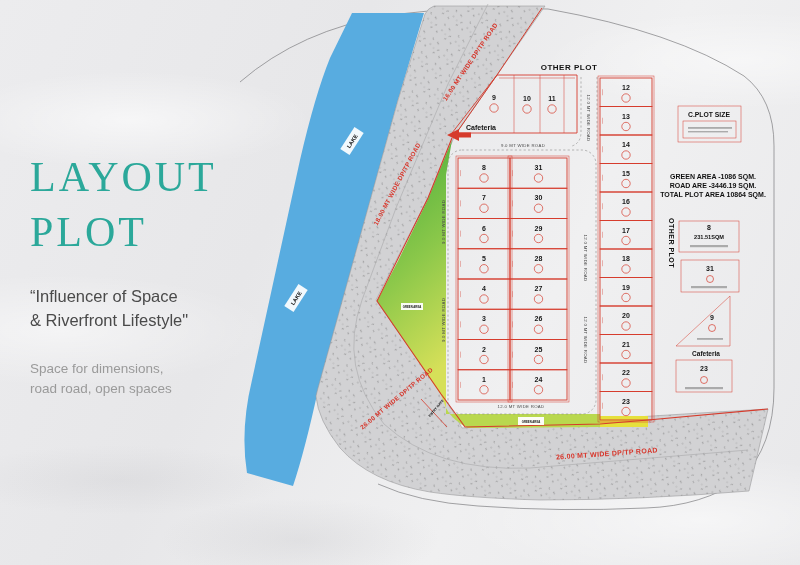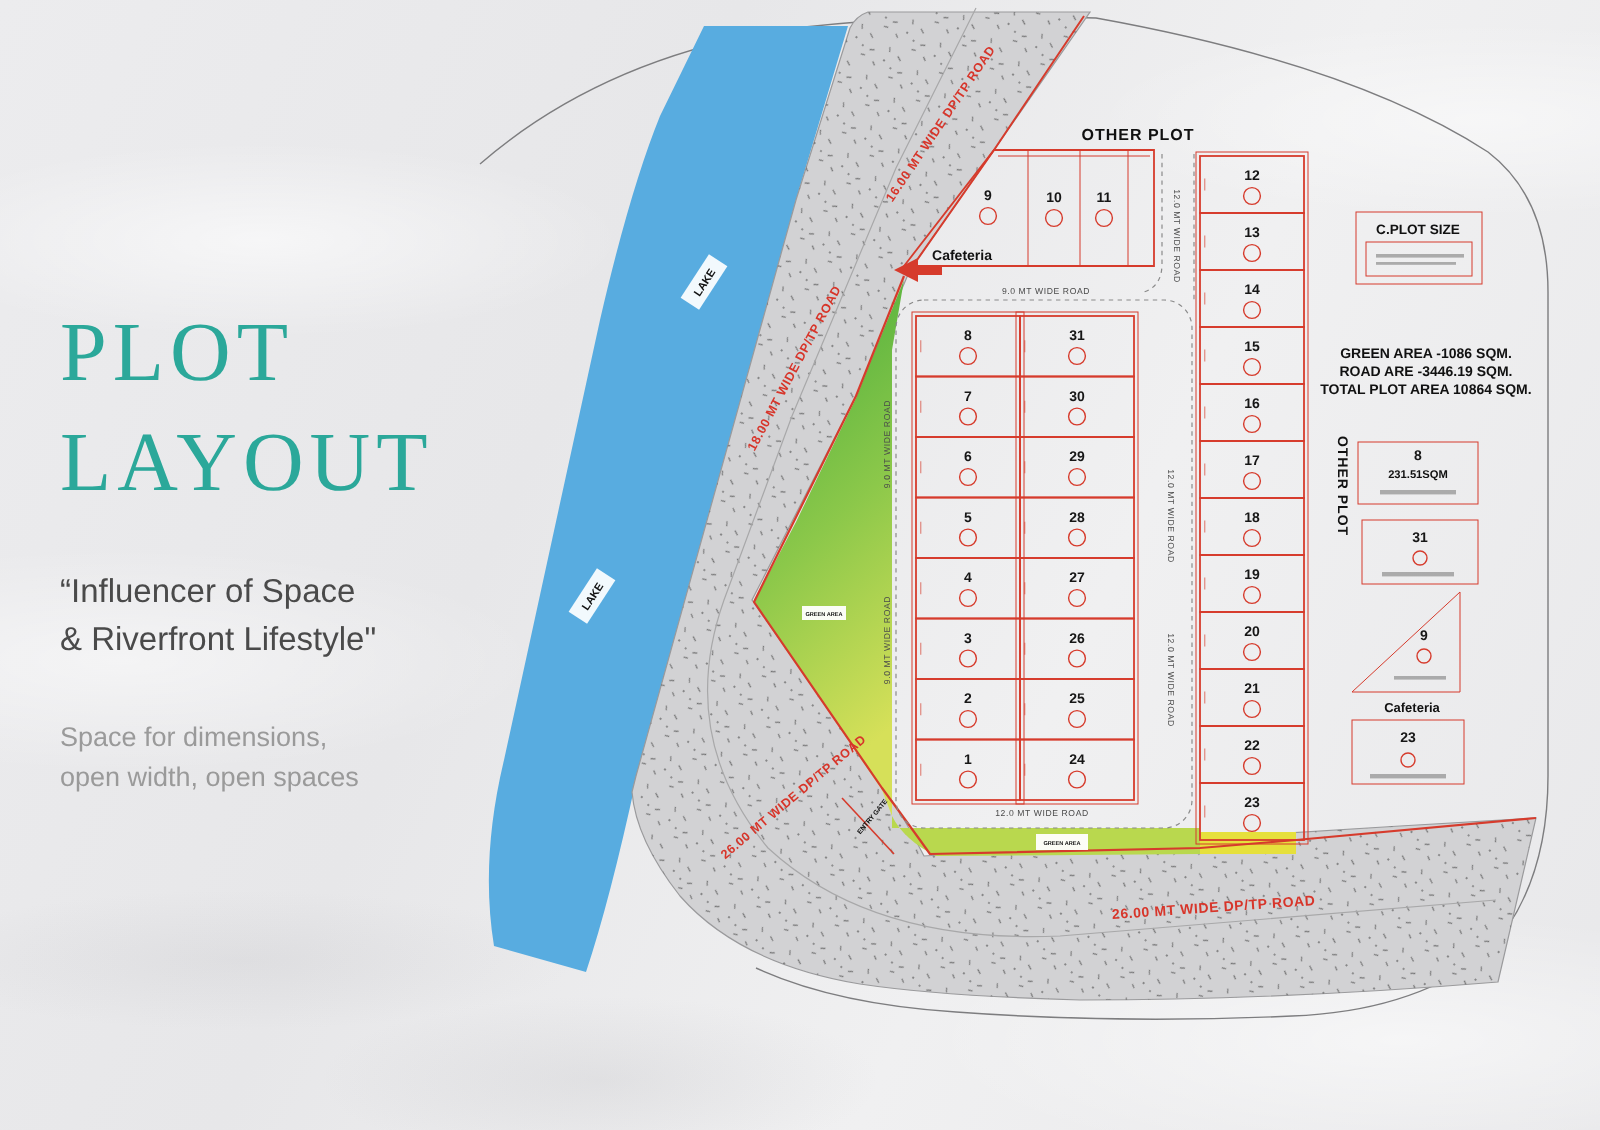--- a/index.html
+++ b/index.html
@@ -34,30 +34,30 @@
   .dash{fill:none;stroke:#8a8a8a;stroke-width:.6;stroke-dasharray:2.2 2.2;}
   .redline{fill:none;stroke:#D63B2C;stroke-linejoin:round;}
 </style>
 </head>
 <body>
 
 <div class="stage">
 
   <div class="panel">
     <div class="title">
+      <div>LAYOUT</div>
       <div>PLOT</div>
-      <div>LAYOUT</div>
     </div>
     <div class="tagline">
       <div>“Influencer of Space</div>
       <div>&amp; Riverfront Lifestyle"</div>
     </div>
     <div class="subtext">
       <div>Space for dimensions,</div>
-      <div>open width, open spaces</div>
+      <div>road road, open spaces</div>
     </div>
   </div>
 
   <svg id="map-svg" width="800" height="565" viewBox="0 0 800 565" style="position:absolute;left:0;top:0;">
     <defs>
       <pattern id="stip" width="18" height="18" patternUnits="userSpaceOnUse" patternTransform="rotate(40)">
         <path d="M2,3 l2.5,1 M9,8 l-2,1.5 M14,2 l1.5,2 M5,14 l2,-1 M12,13 l2,1" stroke="#555" stroke-width=".55" fill="none"></path>
         <circle cx="16" cy="9" r=".5" fill="#555"></circle>
         <circle cx="3" cy="10" r=".45" fill="#555"></circle>
       </pattern>

